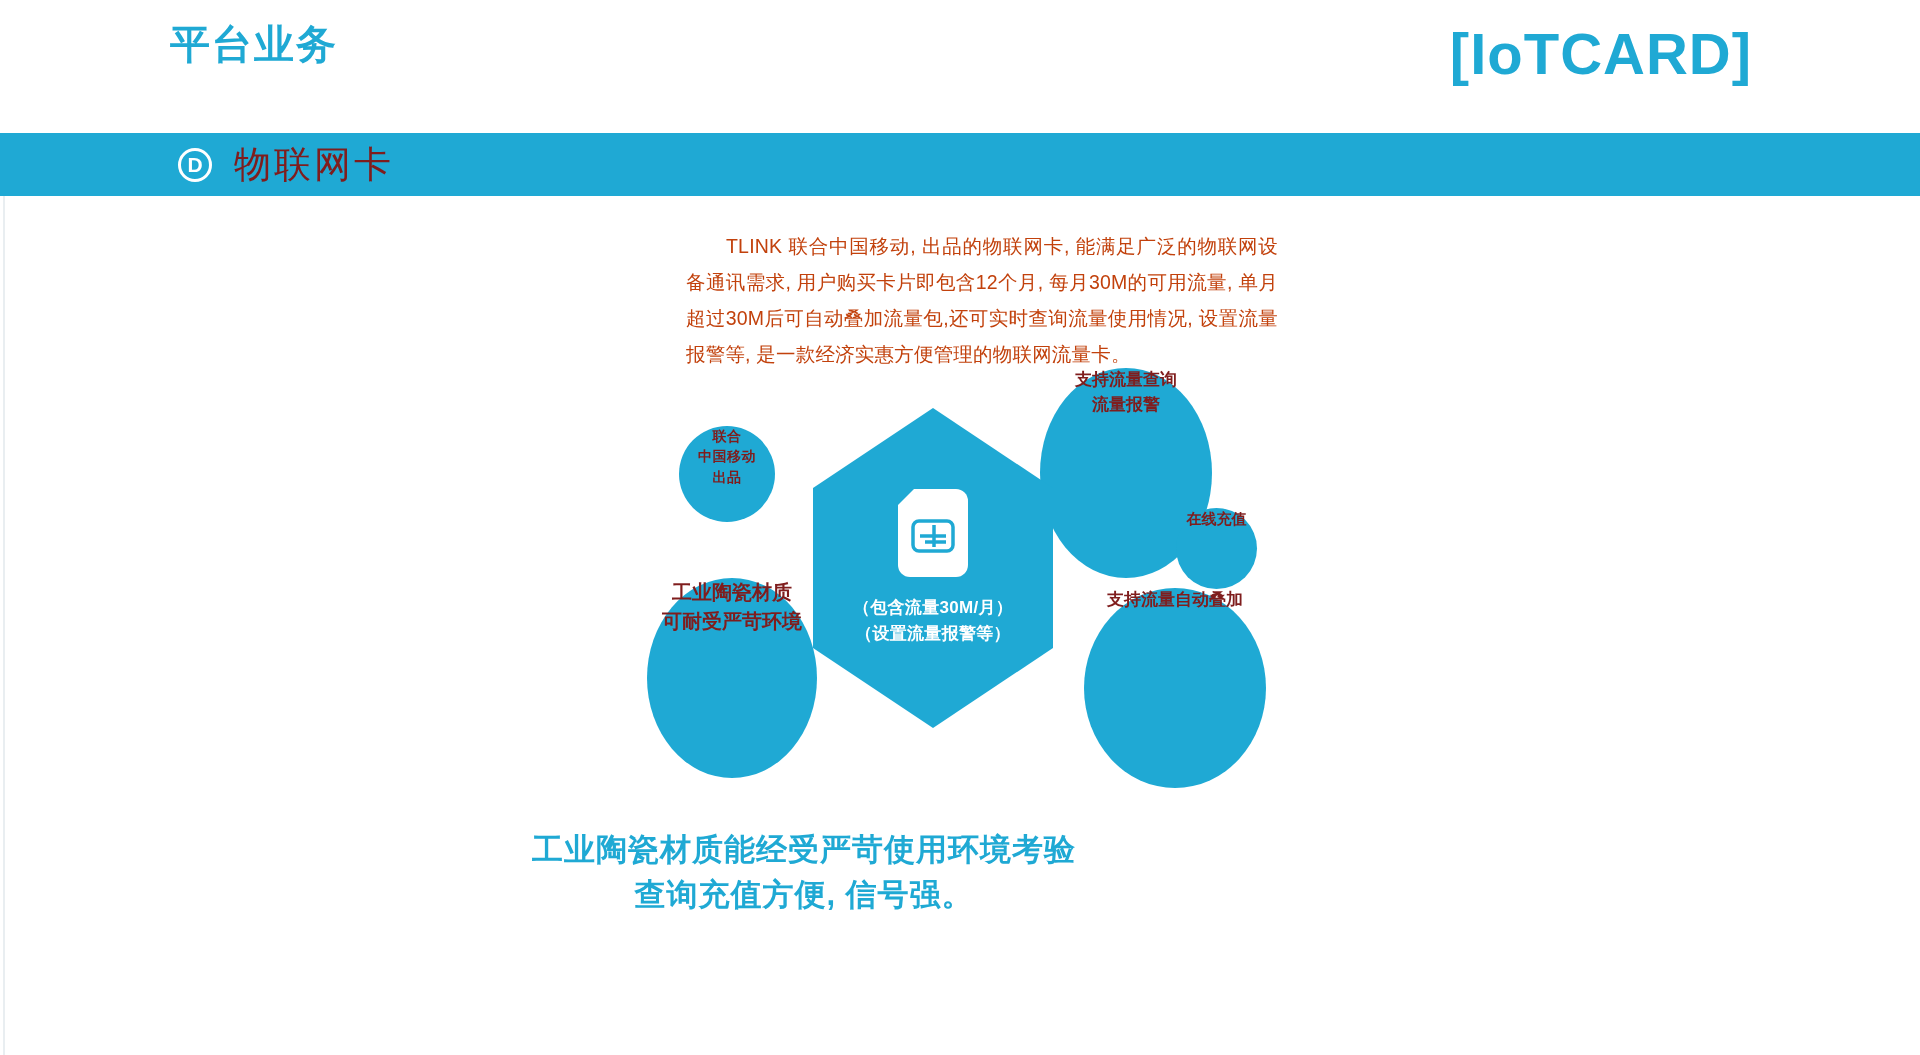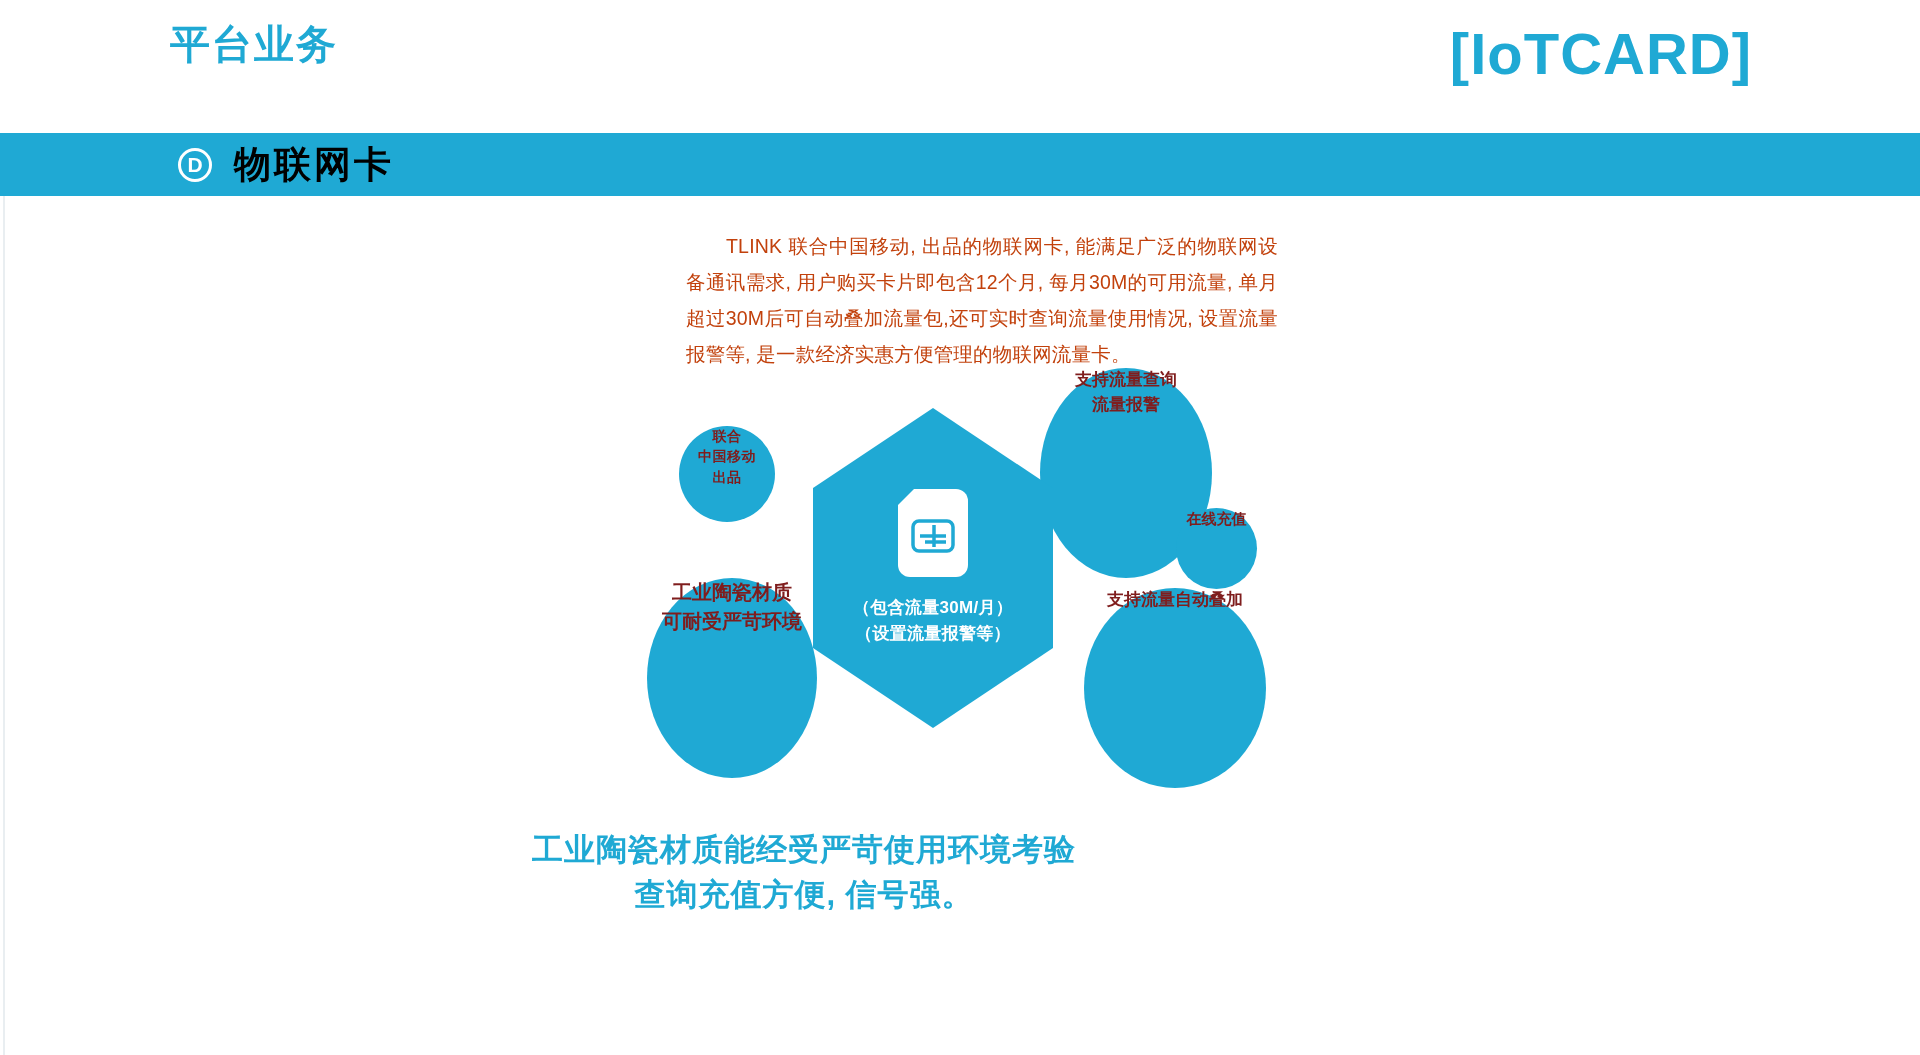--- a/index.html
+++ b/index.html
@@ -87,23 +87,23 @@
     color: #ffffff;
     font-size: 21px;
     font-weight: 700;
     display: flex;
     align-items: center;
     justify-content: center;
     box-sizing: border-box;
     line-height: 1;
   }
   .band-label {
-    color: #000000;
+    color: #7f1d1d;
     font-size: 37px;
-    font-weight: 700;
+    font-weight: 400;
     letter-spacing: 3px;
     white-space: nowrap;
   }
 
   
   .intro {
     position: absolute;
     left: 686px;
     top: 228px;
     width: 592px;

